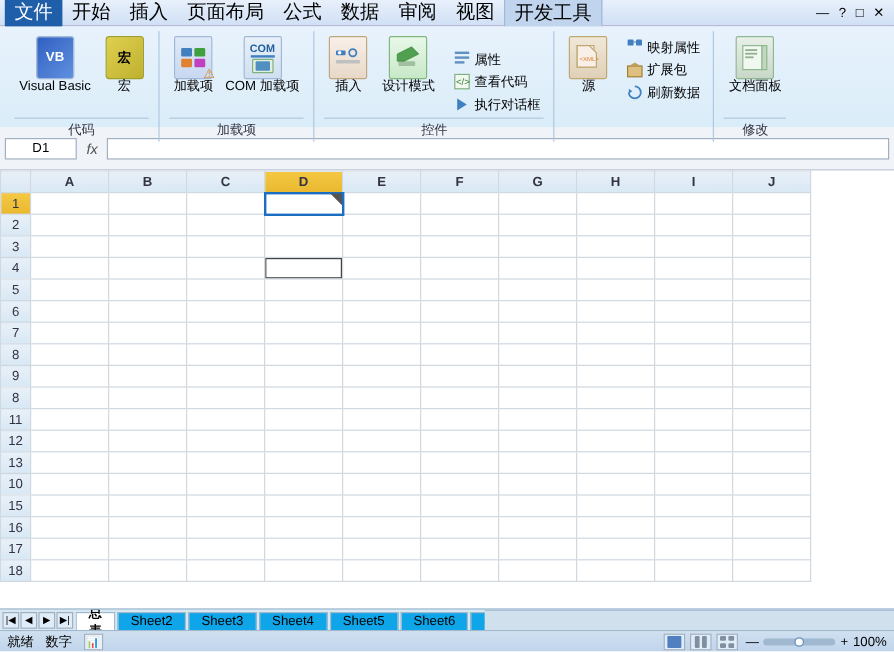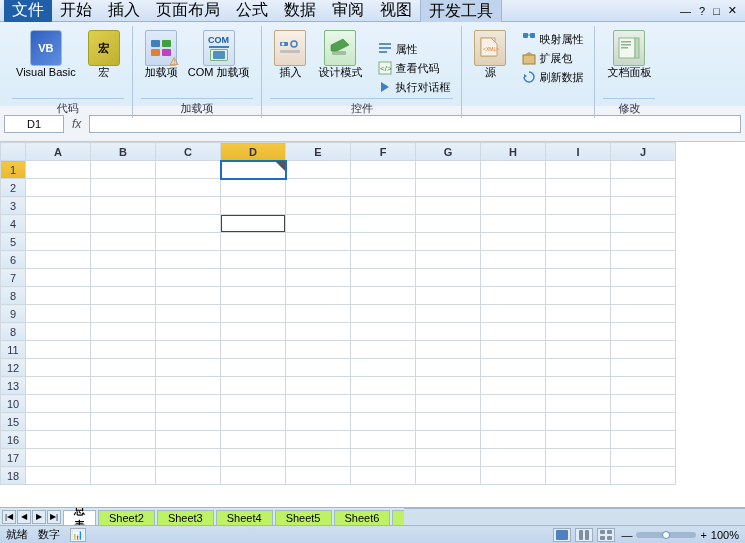--- a/index.html
+++ b/index.html
@@ -236,21 +236,21 @@
 
     .sheet-tab {
       padding: 1px 10px;
       font-size: 11px;
       cursor: pointer;
       border: 1px solid #a0b8d0;
       border-bottom: none;
       height: 16px;
       display: flex;
       align-items: center;
-      background: #bef264;
+      background: #0ea5e9;
       color: #000;
       margin-right: 2px;
     }
 
     .sheet-tab.active {
       background: #fff;
       border-color: #a0b8d0;
       font-weight: bold;
     }
 

